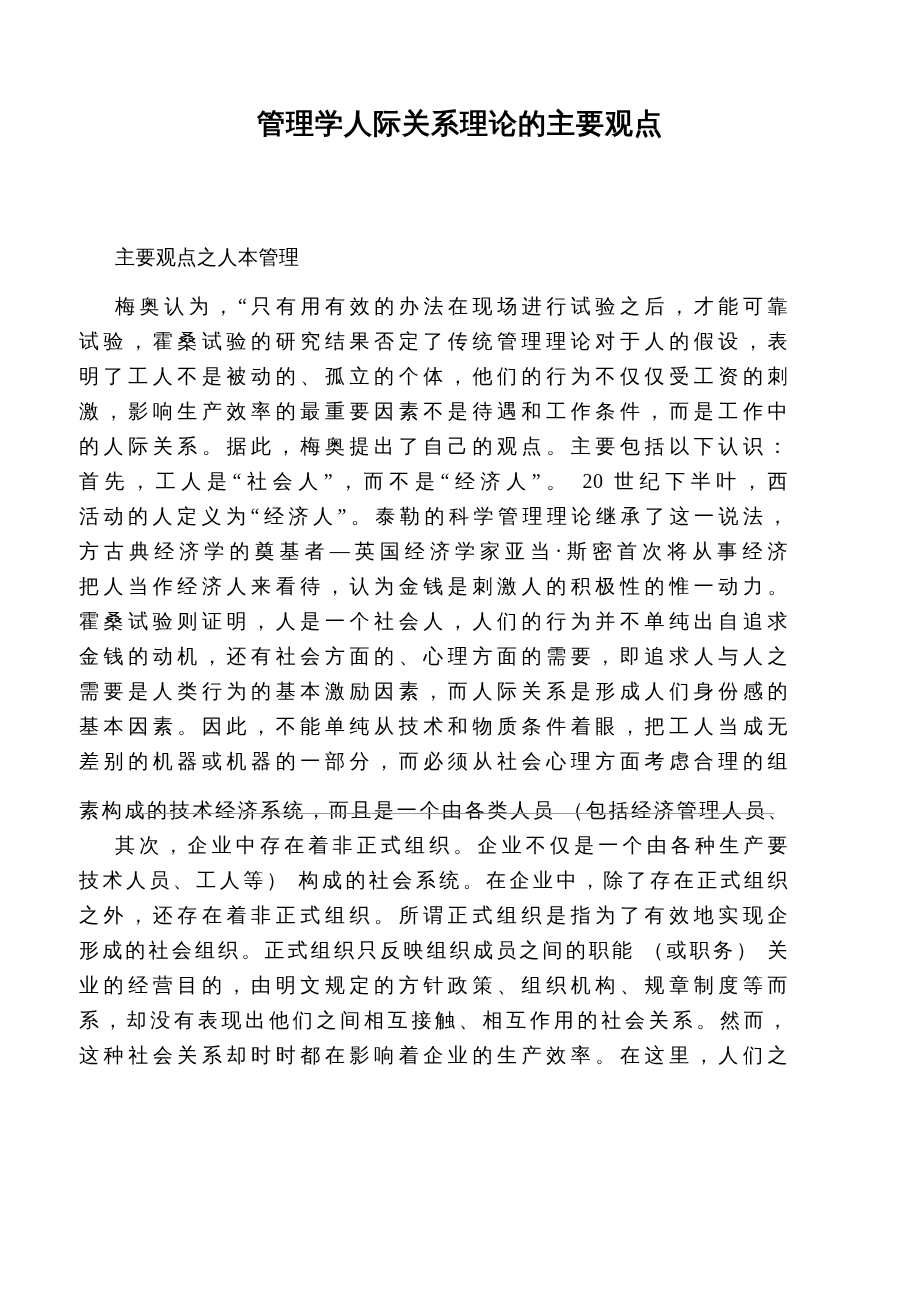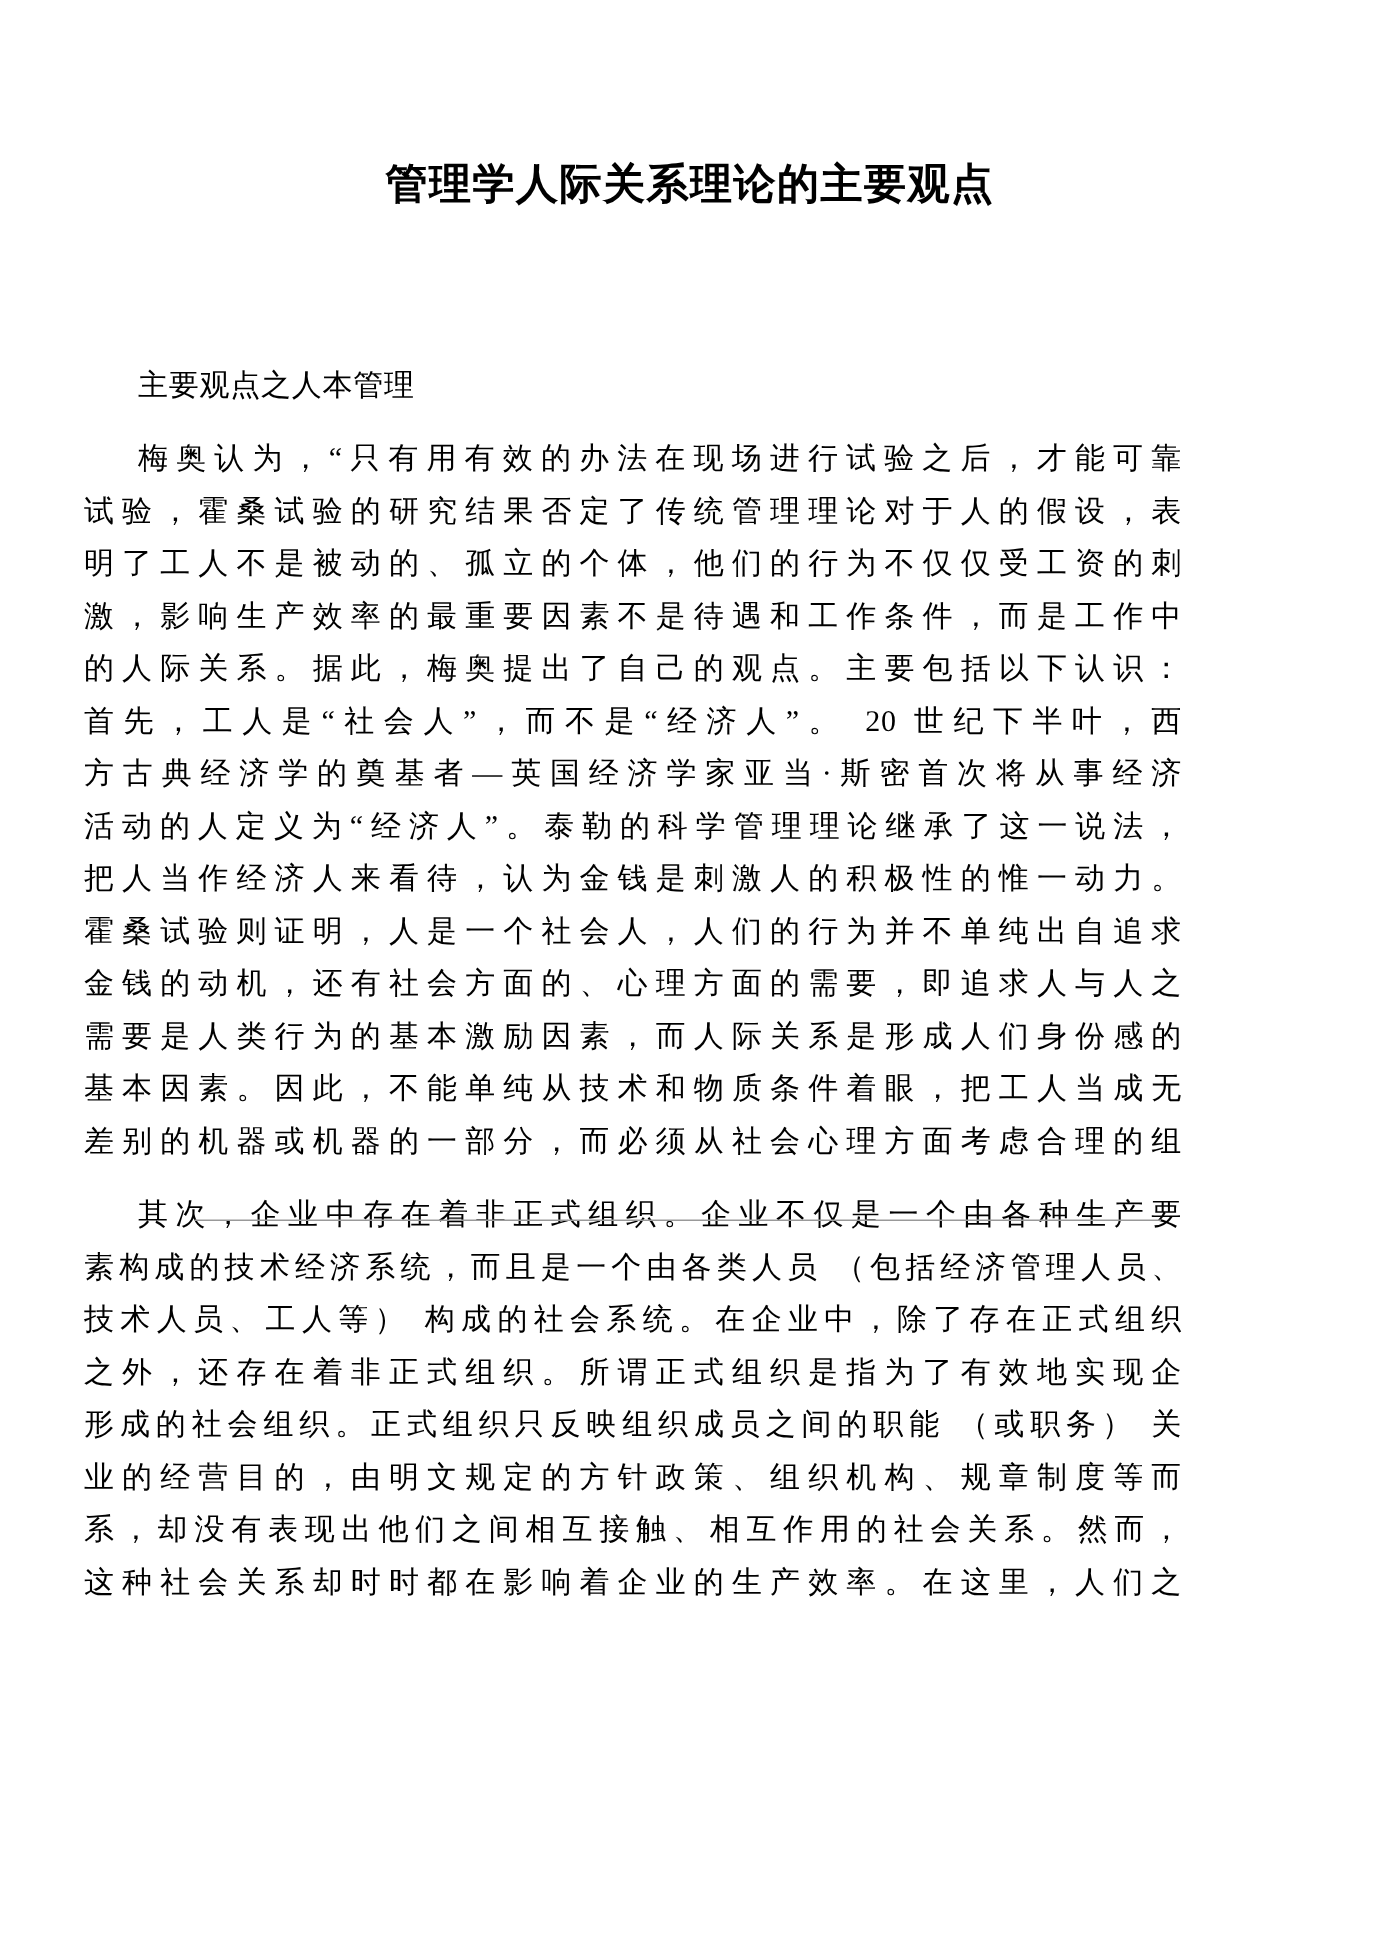--- a/index.html
+++ b/index.html
@@ -19,21 +19,21 @@
   }
   .doc-title {
     padding-top: 104px;
     text-align: center;
     font-size: 28px;
     line-height: 40px;
     font-weight: 700;
     letter-spacing: 1px;
   }
   .content {
-    padding: 96px 132px 0 56px;
+    padding: 96px 132px 0 79px;
   }
   .para {
     margin: 0 0 14px 0;
   }
   .line {
     font-size: 20px;
     line-height: 35px;
     height: 35px;
     text-align: left;
     letter-spacing: 0.5px;
@@ -68,33 +68,33 @@
       <div class="line indent">主要观点之人本管理</div>
     </div>
 
     <div class="para">
       <div class="line fill indent">梅奥认为，“只有用有效的办法在现场进行试验之后，才能可靠</div>
       <div class="line fill">试验，霍桑试验的研究结果否定了传统管理理论对于人的假设，表</div>
       <div class="line fill">明了工人不是被动的、孤立的个体，他们的行为不仅仅受工资的刺</div>
       <div class="line fill">激，影响生产效率的最重要因素不是待遇和工作条件，而是工作中</div>
       <div class="line fill">的人际关系。据此，梅奥提出了自己的观点。主要包括以下认识：</div>
       <div class="line fill">首先，工人是“社会人”，而不是“经济人”。 20 世纪下半叶，西</div>
+      <div class="line fill">活动的人定义为“经济人”。泰勒的科学管理理论继承了这一说法，</div>
       <div class="line fill">方古典经济学的奠基者—英国经济学家亚当·斯密首次将从事经济</div>
-      <div class="line fill">活动的人定义为“经济人”。泰勒的科学管理理论继承了这一说法，</div>
       <div class="line fill">把人当作经济人来看待，认为金钱是刺激人的积极性的惟一动力。</div>
       <div class="line fill">霍桑试验则证明，人是一个社会人，人们的行为并不单纯出自追求</div>
       <div class="line fill">金钱的动机，还有社会方面的、心理方面的需要，即追求人与人之</div>
       <div class="line fill">需要是人类行为的基本激励因素，而人际关系是形成人们身份感的</div>
       <div class="line fill">基本因素。因此，不能单纯从技术和物质条件着眼，把工人当成无</div>
       <div class="line fill">差别的机器或机器的一部分，而必须从社会心理方面考虑合理的组</div>
     </div>
 
     <div class="para">
+      <div class="line fill">素构成的技术经济系统，而且是一个由各类人员 （包括经济管理人员、</div>
       <div class="line fill indent">其次，企业中存在着非正式组织。企业不仅是一个由各种生产要</div>
-      <div class="line fill">素构成的技术经济系统，而且是一个由各类人员 （包括经济管理人员、</div>
       <div class="line fill">技术人员、工人等） 构成的社会系统。在企业中，除了存在正式组织</div>
       <div class="line fill">之外，还存在着非正式组织。所谓正式组织是指为了有效地实现企</div>
       <div class="line fill">形成的社会组织。正式组织只反映组织成员之间的职能 （或职务） 关</div>
       <div class="line fill">业的经营目的，由明文规定的方针政策、组织机构、规章制度等而</div>
       <div class="line fill">系，却没有表现出他们之间相互接触、相互作用的社会关系。然而，</div>
       <div class="line fill">这种社会关系却时时都在影响着企业的生产效率。在这里，人们之</div>
     </div>
 
   </div>
 

